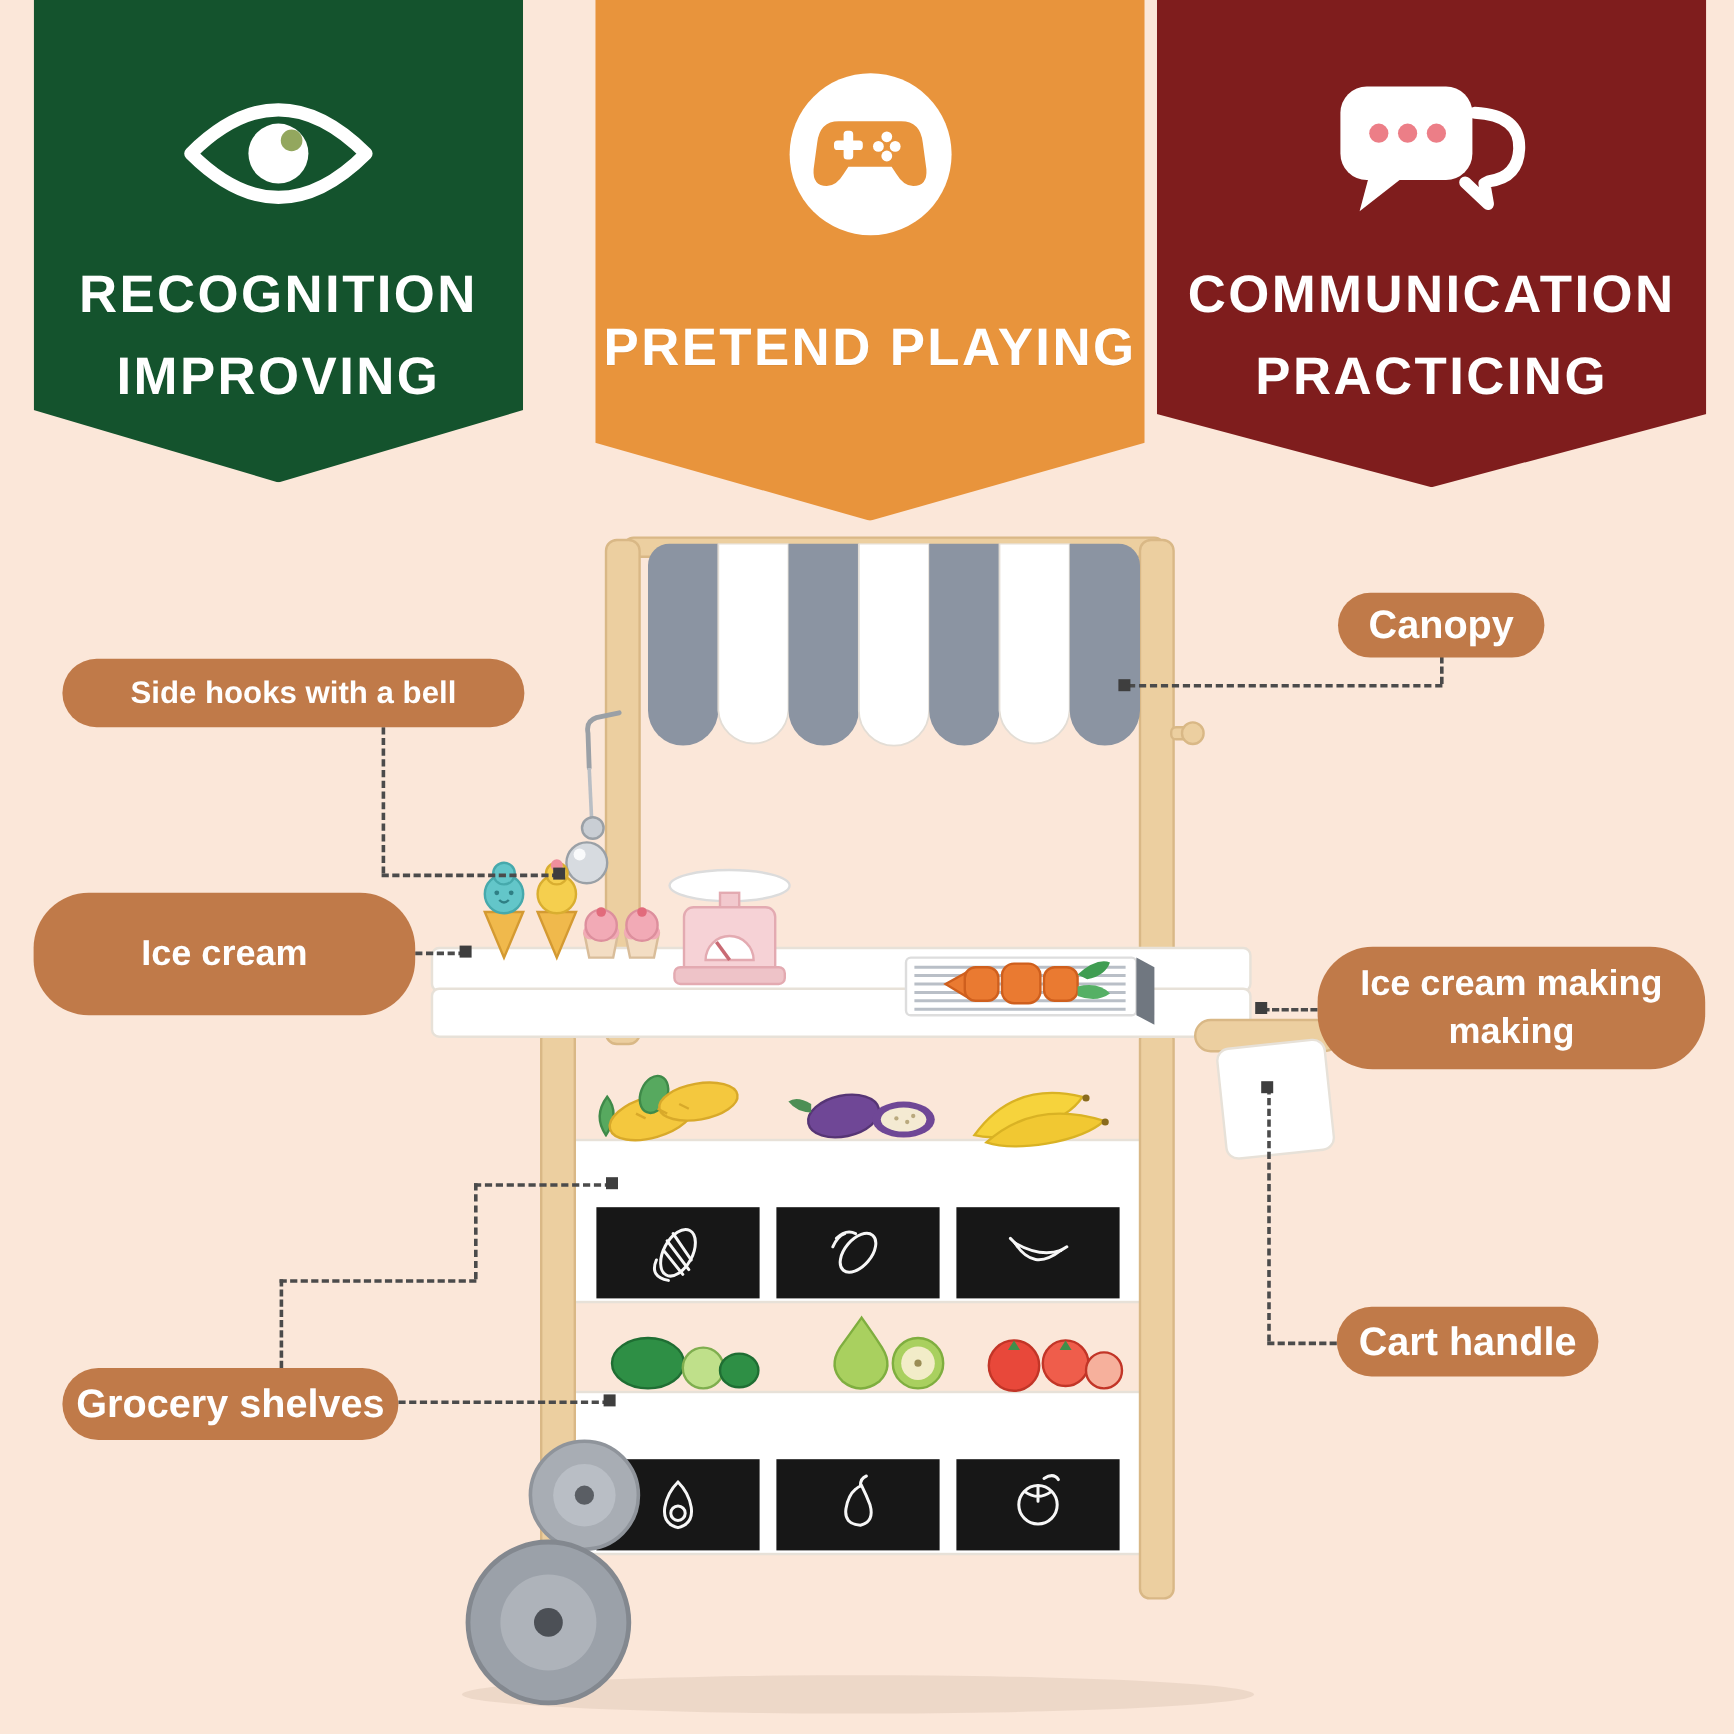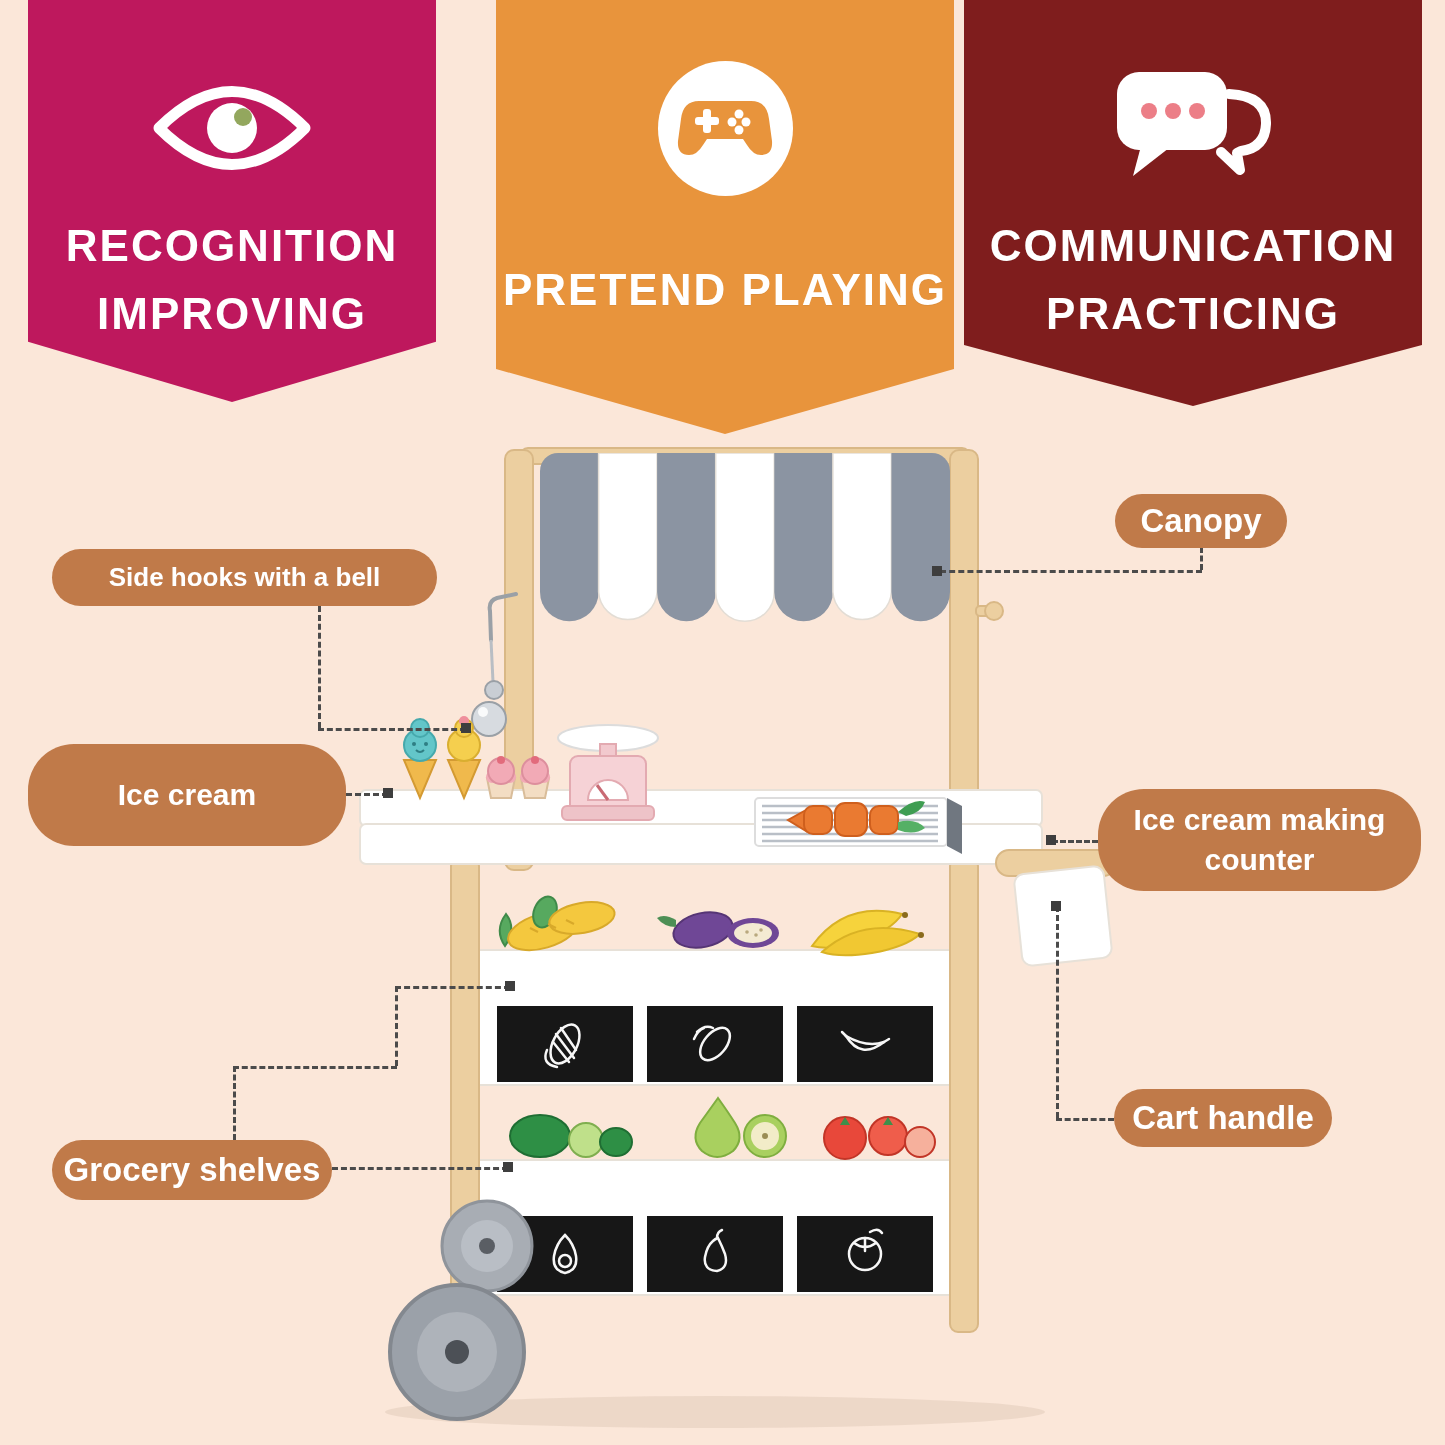--- a/index.html
+++ b/index.html
@@ -7,21 +7,21 @@
     position:relative; width:1445px; height:1445px; margin:0 auto;
     background:#fbe7d9; overflow:hidden;
     font-family:"Liberation Sans", sans-serif;
   }
   
   .banner {
     position:absolute; top:0; display:flex; flex-direction:column; align-items:center;
     clip-path:polygon(0 0,100% 0,100% 85%,50% 100%,0 85%);
     color:#fff; text-align:center; font-weight:bold;
   }
-  #banner-recognition { left:28px;  width:408px; height:402px; background:#be185d; }
+  #banner-recognition { left:28px;  width:408px; height:402px; background:#14532d; }
   #banner-pretend     { left:496px; width:458px; height:434px; background:#e8943c;gap:44px; }
   #banner-communication { left:964px; width:458px; height:406px; background:#7f1d1d;align-items:center; }
   .icon-wrap { margin-top:58px; height:140px; display:flex; align-items:center; justify-content:center; }
   .icon-circle { width:135px; height:135px; border-radius:50%; background:#fff;
     display:flex; align-items:center; justify-content:center; }
   .text-wrap { margin-top:14px; }
   .banner .line { font-size:44px; letter-spacing:2px; line-height:1.55; text-shadow:0 1px 0 rgba(0,0,0,0.05); }
   
   .pill {
     position:absolute; background:#c07a49; color:#fff; font-weight:bold;
@@ -328,21 +328,21 @@
     <span>Canopy</span>
   </div>
   <div class="pill" id="pill-side-hooks">
     <span>Side hooks with a bell</span>
   </div>
   <div class="pill two" id="pill-ice-display">
     <span>Ice cream</span>
   </div>
   <div class="pill two" id="pill-ice-making">
     <span>Ice cream making</span>
-    <span>counter</span>
+    <span>making</span>
   </div>
   <div class="pill" id="pill-grocery">
     <span>Grocery shelves</span>
   </div>
   <div class="pill" id="pill-cart-handle">
     <span>Cart handle</span>
   </div>
 
 </div>
 

